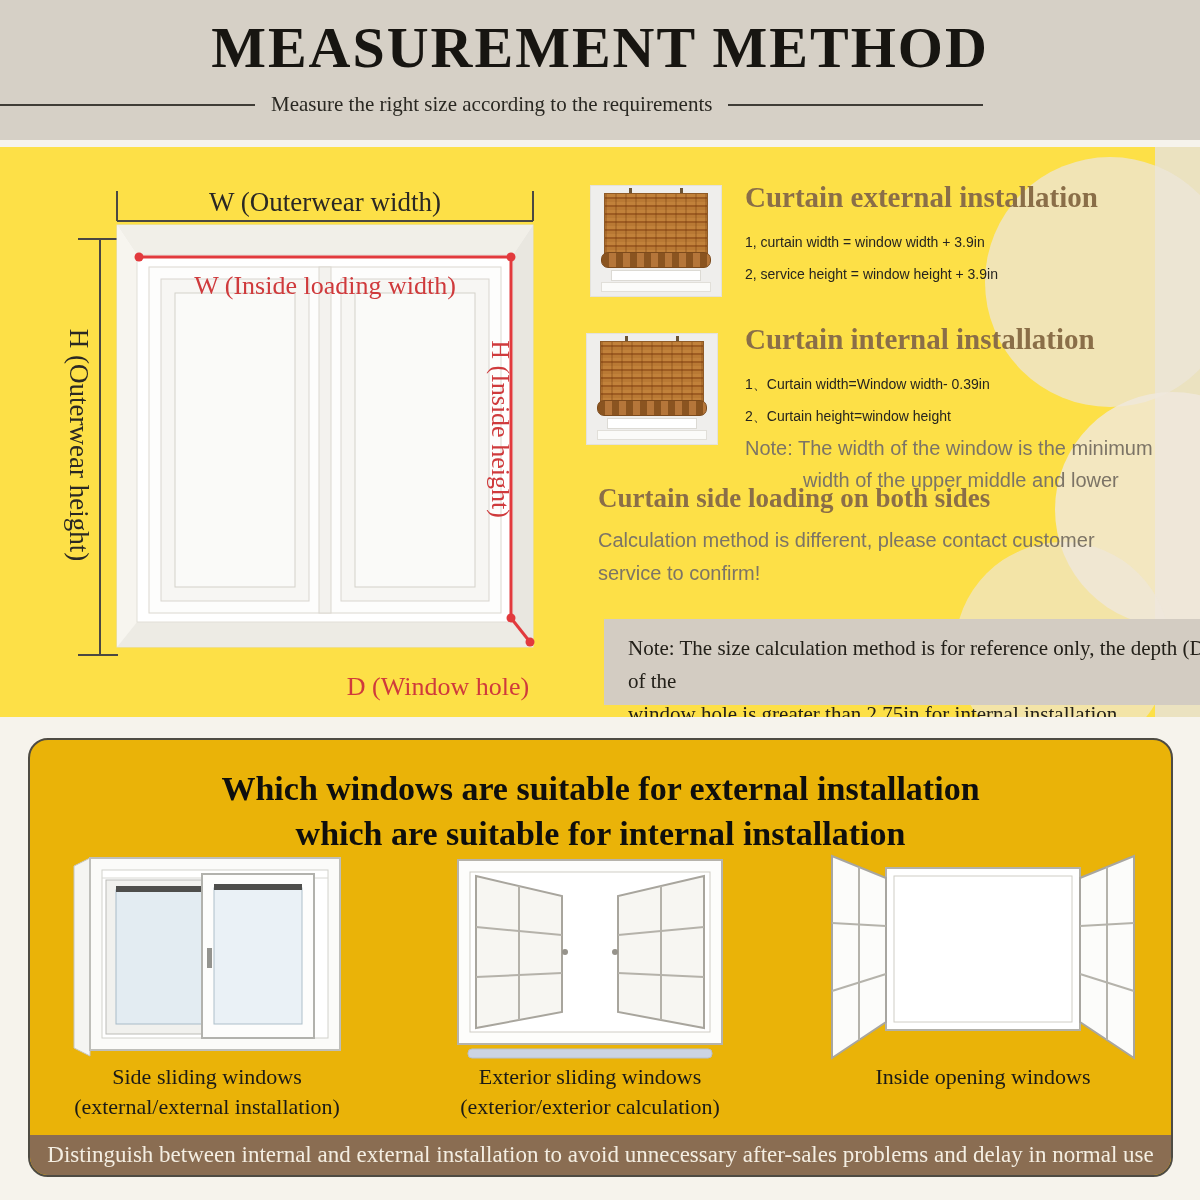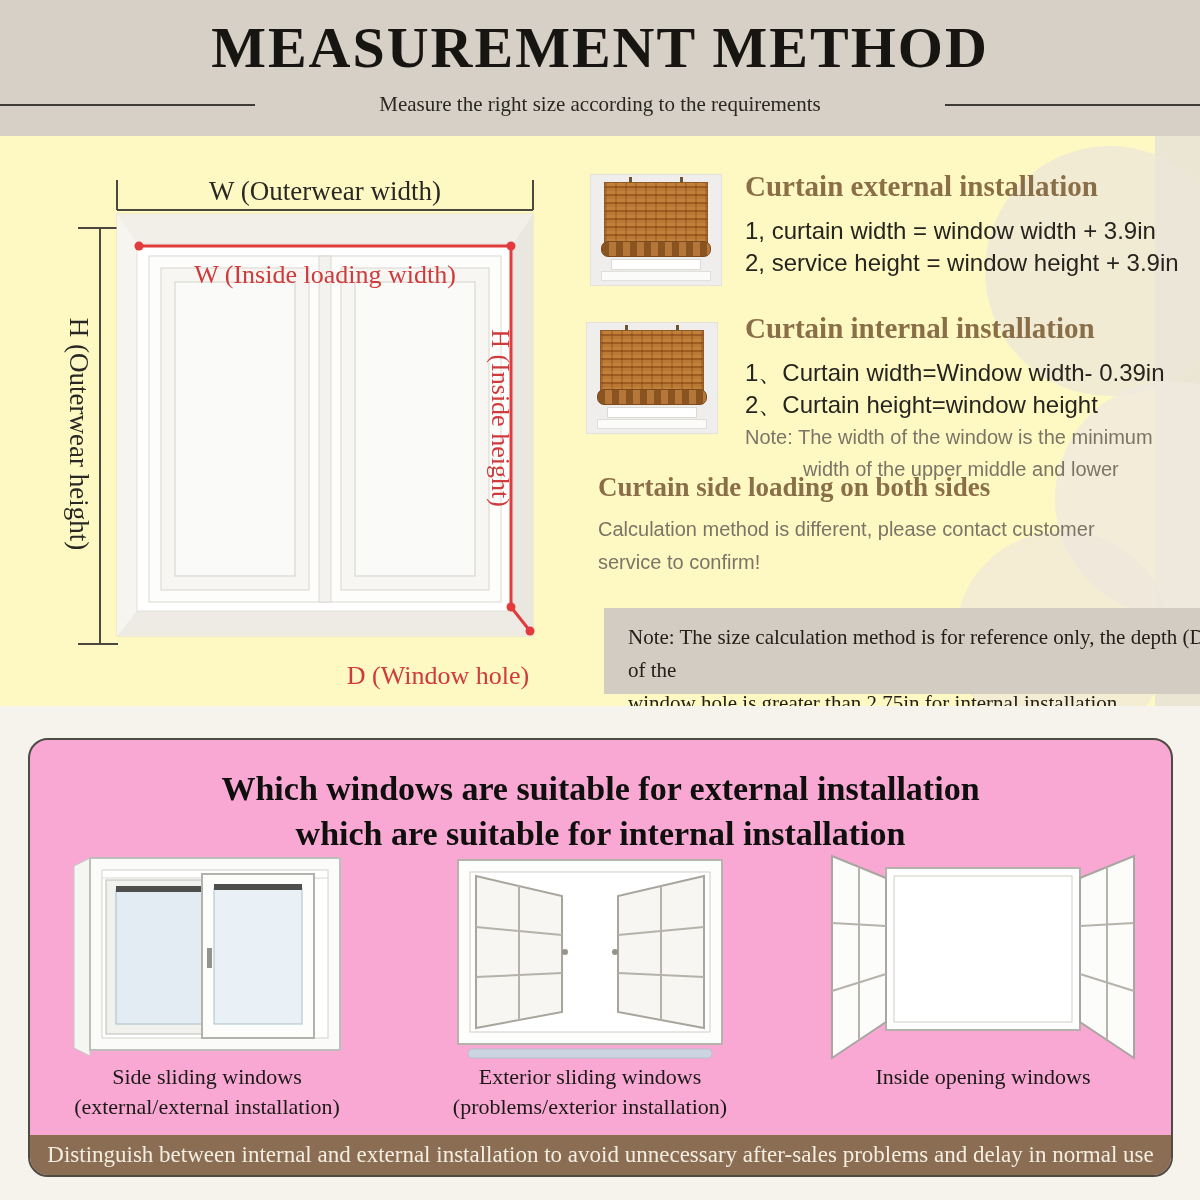--- a/index.html
+++ b/index.html
@@ -12,29 +12,29 @@
 
   
   .header{position:absolute;left:0;top:0;width:1200px;height:140px;background:#d6d0c6;}
   .header h1{
     margin:0;padding-top:14px;text-align:center;
     font-family:"Liberation Serif",serif;font-weight:bold;
     font-size:58px;letter-spacing:2px;color:#171511;
   }
   .subtitle-row{
     position:absolute;left:0;top:92px;width:1200px;
-    display:flex;align-items:center;justify-content:space-between;gap:16px;
+    display:flex;align-items:center;justify-content:flex-start;gap:16px;
   }
   .subtitle-row .rule{width:255px;height:2px;background:#3f3c36;}
   .subtitle-row .sub{
     font-family:"Liberation Serif",serif;font-size:21px;color:#2a2822;
   }
 
   
-  .main{position:absolute;left:0;top:136px;width:1200px;height:570px;background:#fef9c3;overflow:hidden;}
+  .main{position:absolute;left:0;top:147px;width:1200px;height:570px;background:#fde047;overflow:hidden;}
   .deco{position:absolute;border-radius:50%;}
   .deco.c1{left:985px;top:10px;width:250px;height:250px;background:#ece5da;opacity:.75;}
   .deco.c2{left:1055px;top:245px;width:235px;height:235px;background:#f0e9de;opacity:.8;}
   .deco.c3{left:955px;top:395px;width:215px;height:215px;background:#eee7dc;opacity:.65;}
   .deco.band{left:1155px;top:0;width:45px;height:570px;background:#e8e2d6;border-radius:0;opacity:.85;}
 
   .diagram-svg{position:absolute;left:30px;top:0;}
   .dim-text{font-family:"Liberation Serif",serif;font-size:27px;fill:#2a2824;}
   .dim-text-red{font-family:"Liberation Serif",serif;font-size:26px;fill:#cf3a3c;}
 
@@ -53,38 +53,38 @@
     background:repeating-linear-gradient(90deg,#8a5420 0 7px,#b5763a 7px 14px);
     border:1px solid #7c4a1c;
   }
   .thumb .sillA{position:absolute;left:20px;right:20px;top:84px;height:9px;background:#ffffff;border:1px solid #dcdad4;}
   .thumb .sillB{position:absolute;left:10px;right:10px;top:96px;height:8px;background:#fbfbf9;border:1px solid #e1dfd9;}
 
   .sec-head{
     margin:0;font-family:"Liberation Serif",serif;font-weight:bold;
     font-size:29px;color:#8a6e48;
   }
-  .sec-lines{margin-top:12px;font-size:24px;color:#26241f;line-height:32px;}
+  .sec-lines{margin-top:12px;font-size:14px;color:#26241f;line-height:32px;}
   .sec-note{font-size:20px;color:#7c7466;line-height:32px;}
   .block{position:absolute;z-index:2;}
 
   .note-box{
     position:absolute;left:604px;top:472px;width:624px;height:86px;z-index:2;
     background:#d3ccc2;
   }
   .note-box .inner{
     padding:13px 10px 0 24px;
     font-family:"Liberation Serif",serif;font-size:21px;color:#232019;line-height:33px;
   }
 
   
   .bottom{position:absolute;left:0;top:720px;width:1200px;height:480px;background:#f6f3ec;}
   .panel{
     position:absolute;left:28px;top:18px;width:1141px;height:435px;
-    background:#f9a8d4;border:2px solid #4e4b43;border-radius:20px;overflow:hidden;
+    background:#eab308;border:2px solid #4e4b43;border-radius:20px;overflow:hidden;
   }
   .panel-heading{
     margin:0;text-align:center;font-family:"Liberation Serif",serif;font-weight:bold;
     font-size:34px;color:#0f0f0d;line-height:45px;
   }
   .panel-heading.first{padding-top:26px;}
   .win-art{position:absolute;top:112px;}
   .caption{
     position:absolute;top:322px;width:310px;text-align:center;
     font-family:"Liberation Serif",serif;font-size:22px;color:#1b1a17;line-height:30px;
@@ -266,21 +266,21 @@
         <line x1="316" y1="141" x2="262" y2="124"></line>
       </g>
     </svg>
 
     <div class="caption" style="left:22px;">
       <div>Side sliding windows</div>
       <div>(external/external installation)</div>
     </div>
     <div class="caption" style="left:405px;">
       <div>Exterior sliding windows</div>
-      <div>(problems/exterior installation)</div>
+      <div>(exterior/exterior calculation)</div>
     </div>
     <div class="caption" style="left:798px;">
       <div>Inside opening windows</div>
     </div>
 
     <div class="banner">Distinguish between internal and external installation to avoid unnecessary after-sales problems and delay in normal use</div>
   </div>
 </div>
 
 </body></html>

